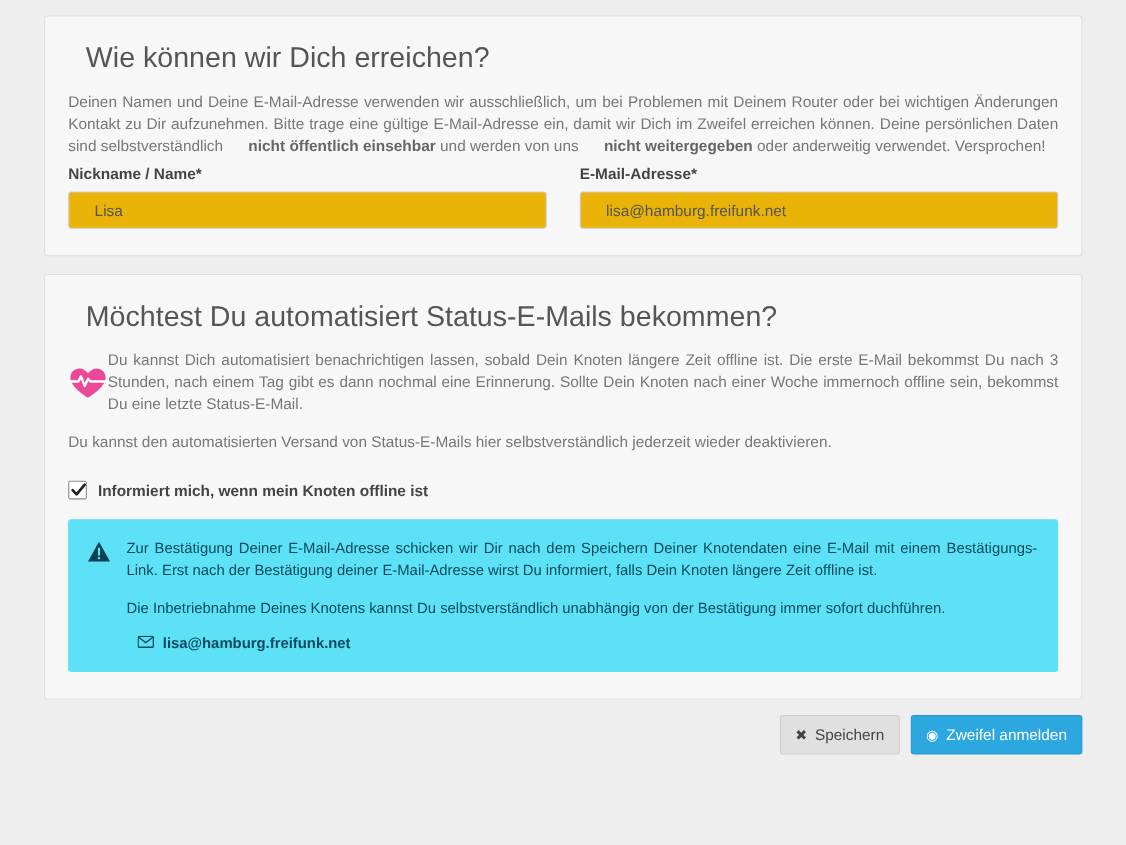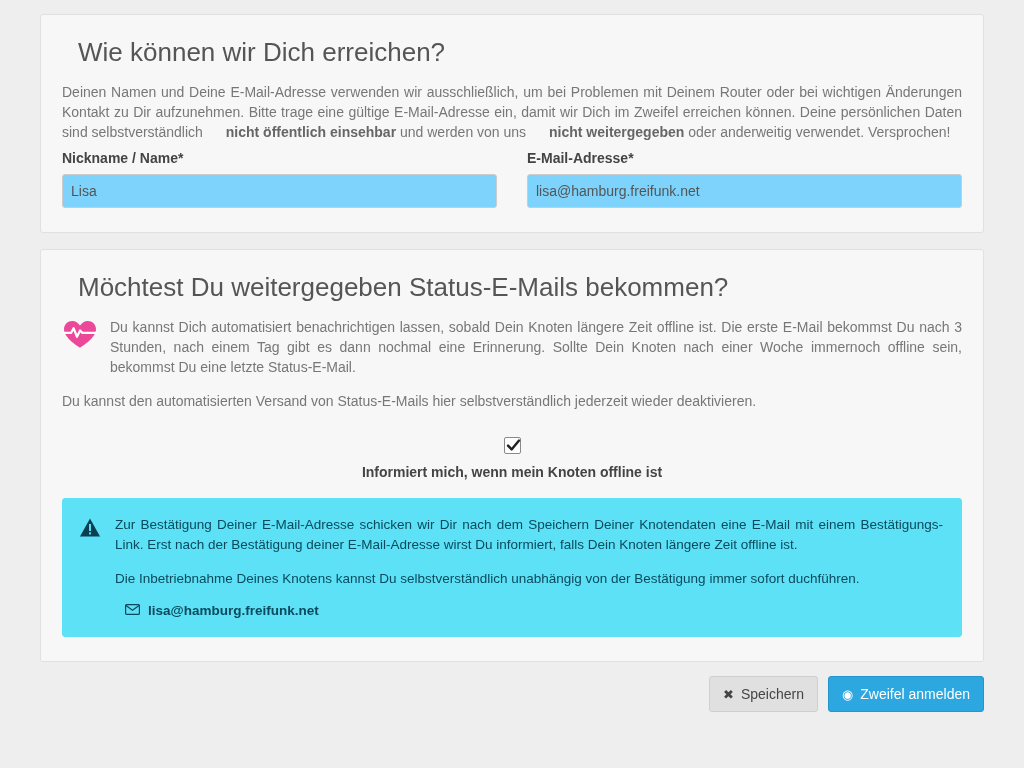--- a/index.html
+++ b/index.html
@@ -63,36 +63,35 @@
     color: #444444;
     margin-bottom: 8px;
   }
   label.field-label .req { color: #444444; font-weight: bold; }
 
   input.text-input {
     display: block;
     width: 100%;
     box-sizing: border-box;
     height: 34px;
-    padding: 6px 8px;
+    padding: 6px 23px;
     font-size: 14px;
     font-family: "Liberation Sans", sans-serif;
     color: #555555;
-    background: #7dd3fc;
+    background: #eab308;
     border: 1px solid #cccccc;
     border-radius: 3px;
     outline: none;
   }
 
   .spacer { height: 16px; }
 
   .notify-row {
     display: flex;
-    align-items: flex-start;
-    gap: 12px;
+    align-items: center;
     margin-top: 6px;
   }
 
   .heart-icon {
     flex: 0 0 auto;
     width: 36px;
     height: 30px;
     margin-top: 2px;
   }
 
@@ -110,21 +109,20 @@
     line-height: 20px;
     color: #777777;
     margin: 14px 0 16px 0;
   }
 
   .checkbox-row {
     display: flex;
     align-items: center;
     gap: 10px;
     margin-top: 26px;
-    flex-direction: column;
   }
   .checkbox-box {
     width: 17px;
     height: 17px;
     border: 1px solid #8a8a8a;
     background: #ffffff;
     border-radius: 2px;
     position: relative;
     box-sizing: border-box;
     flex: 0 0 auto;
@@ -219,21 +217,21 @@
           <input class="text-input" type="text" value="lisa@hamburg.freifunk.net" style="">
         </div>
       </div>
     </div>
   </div>
 
   <div class="spacer"></div>
 
   <div class="panel">
     <div class="panel-body">
-      <h1 class="section-title">Möchtest Du weitergegeben Status-E-Mails bekommen?</h1>
+      <h1 class="section-title">Möchtest Du automatisiert Status-E-Mails bekommen?</h1>
 
       <div class="notify-row">
         <span class="heart-icon">
           <svg width="36" height="30" viewBox="0 0 36 30" xmlns="http://www.w3.org/2000/svg">
             <path d="M18 28.5C18 28.5 2 19.5 2 10.2 2 5.4 5.8 2 10.2 2c3.2 0 6 1.9 7.8 4.4C19.8 3.9 22.6 2 25.8 2 30.2 2 34 5.4 34 10.2 34 19.5 18 28.5 18 28.5z" fill="#ec4899"></path>
             <path d="M2 13.8h7.2l2.4-4.6 3.4 8.6 3.1-6.4 2.1 2.4H34" fill="none" stroke="#ffffff" stroke-width="2.2" stroke-linejoin="round" stroke-linecap="round"></path>
           </svg>
         </span>
         <p class="notify-text">Du kannst Dich automatisiert benachrichtigen lassen, sobald Dein Knoten längere Zeit offline ist. Die erste E-Mail bekommst Du nach 3 Stunden, nach einem Tag gibt es dann nochmal eine Erinnerung. Sollte Dein Knoten nach einer Woche immernoch offline sein, bekommst Du eine letzte Status-E-Mail.</p>
       </div>

